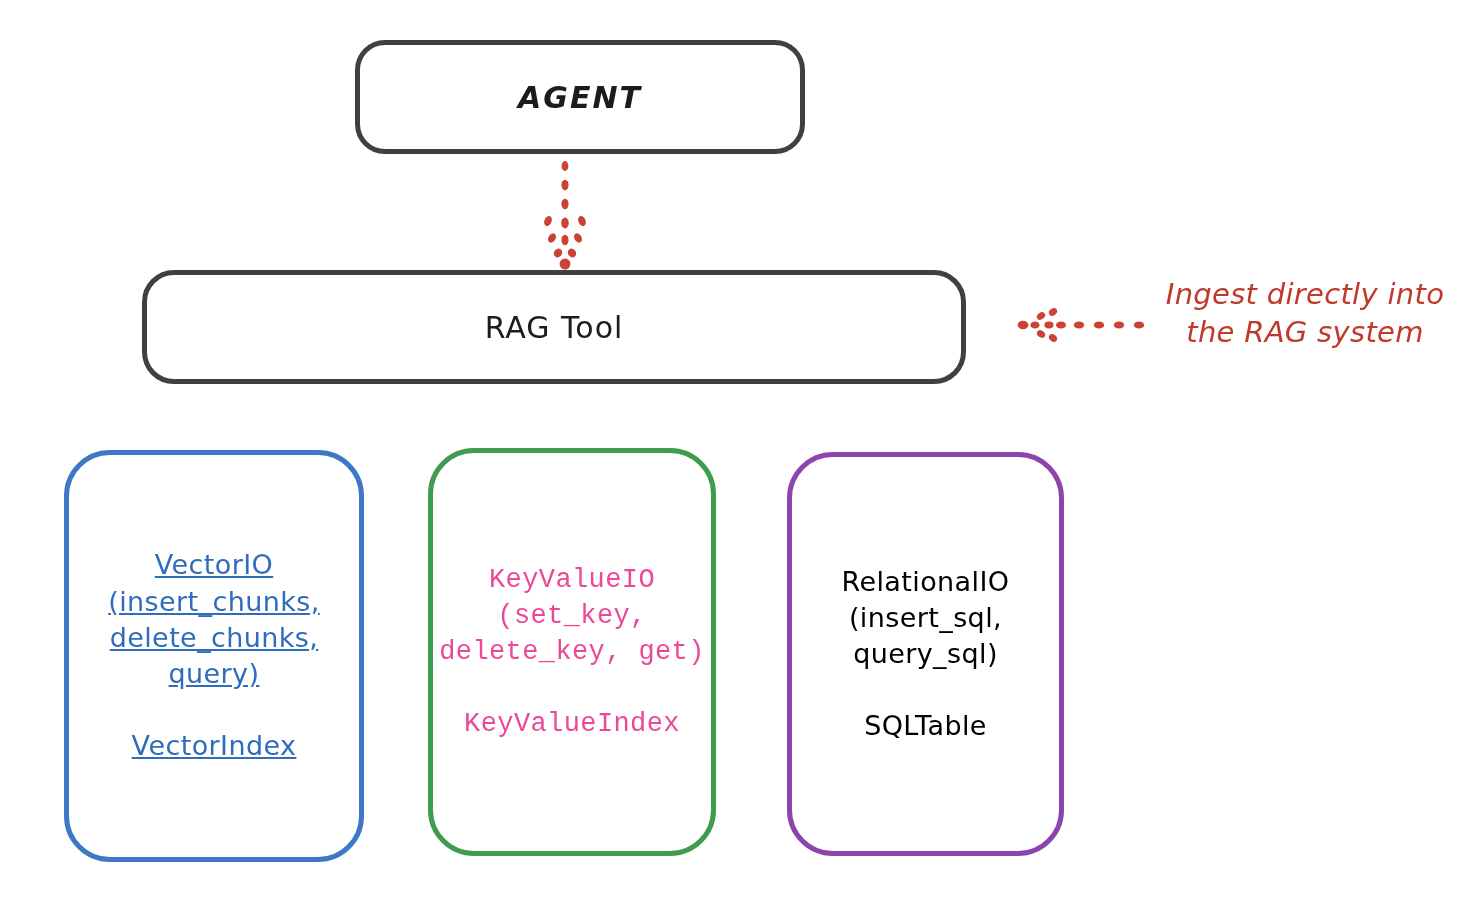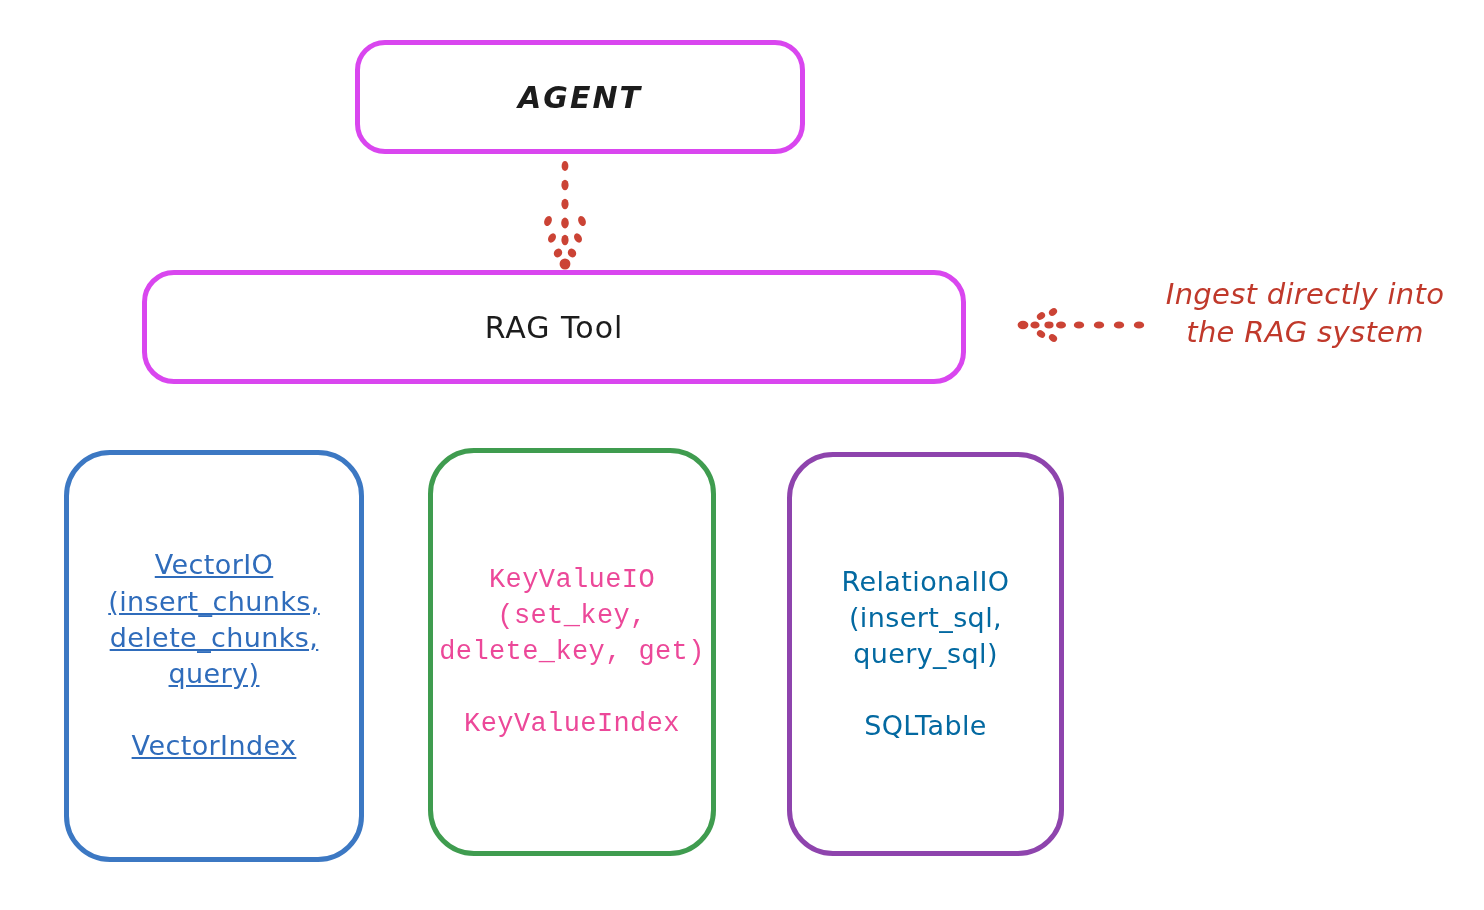--- a/index.html
+++ b/index.html
@@ -28,21 +28,21 @@
     text-align: center;
   }
   .node-label {
     white-space: pre-line;
     line-height: 1.30;
     letter-spacing: 0.4px;
   }
 
   
   .box-black {
-    border: 5px solid #d946ef;
+    border: 5px solid #404040;
     border-radius: 34px;
   }
   #agent {
     left: 355px; top: 40px; width: 450px; height: 114px;
     border-radius: 30px;
   }
   #agent .node-label {
     font-family: "DejaVu Sans", sans-serif;
     font-style: italic;
     font-weight: 700;
@@ -76,21 +76,21 @@
   #keyvalueio {
     left: 428px; top: 448px; width: 288px; height: 408px;
     border-color: #3f9c4f;
   }
   #keyvalueio .node-label { color: #ec4899; font-size: 27px; font-family: Liberation Mono, monospace; }
 
   #relationalio {
     left: 787px; top: 452px; width: 277px; height: 404px;
     border-color: #8e44ad;
   }
-  #relationalio .node-label { color: #0369a1; font-size: 27px; }
+  #relationalio .node-label { color: #000000; font-size: 27px; }
 
   .box-color .node-label {
     font-family: "DejaVu Sans", sans-serif;
     font-weight: 400;
     line-height: 1.34;
   }
 
   
   #conn-agent-rag {
     position: absolute;

